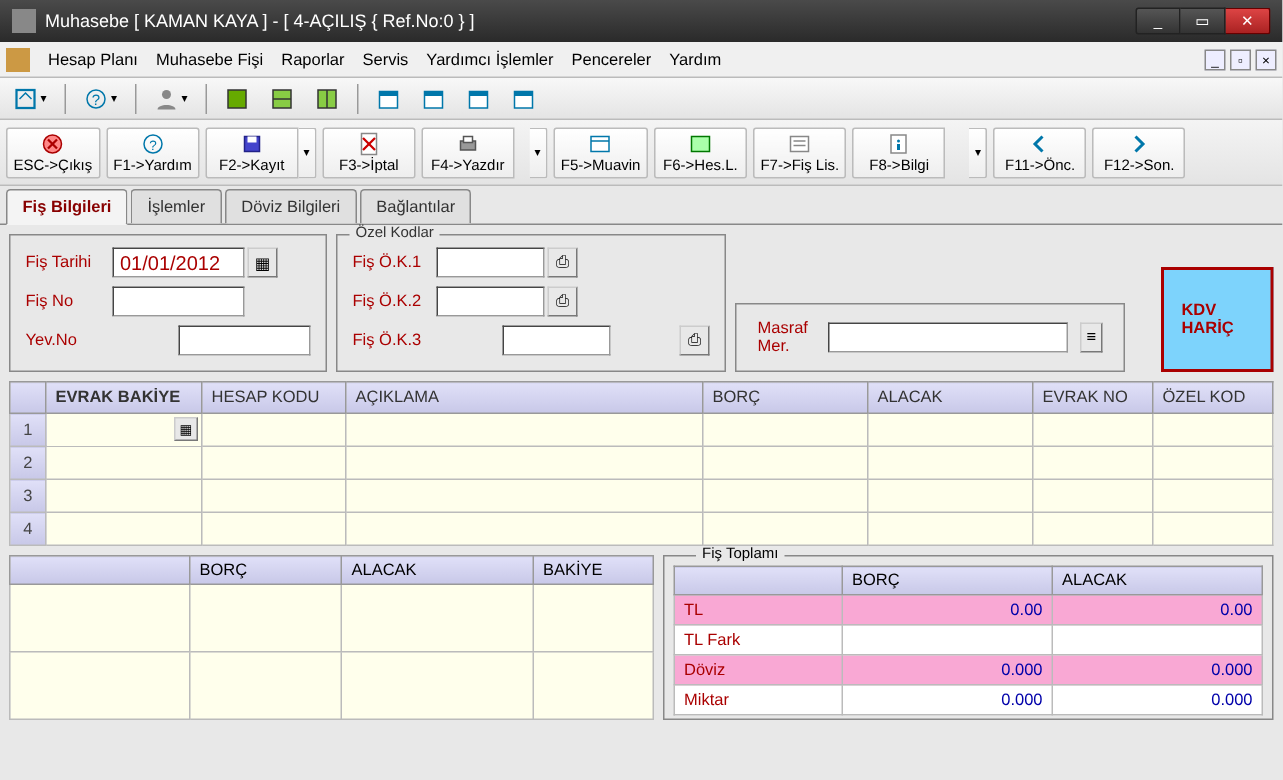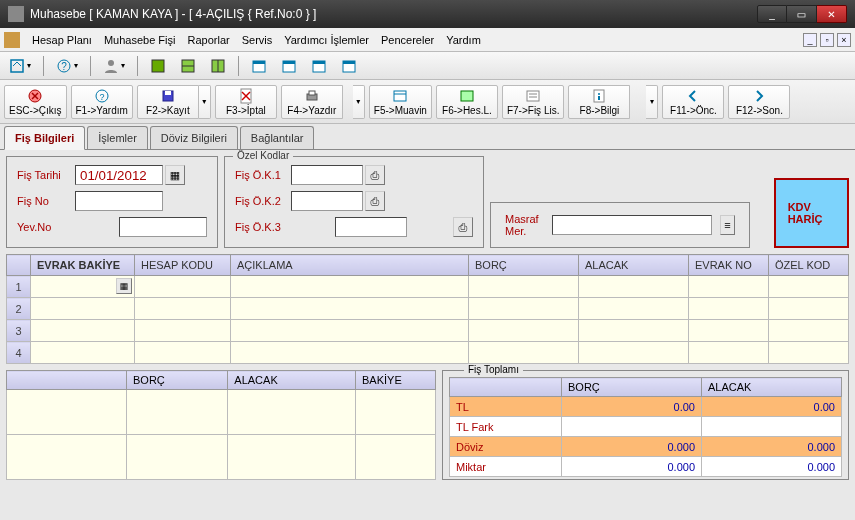--- a/index.html
+++ b/index.html
@@ -168,21 +168,21 @@
 
 .bottom { display:flex; gap:6px; padding:6px; }
 .sumgrid { border:1px solid #666; }
 .sumgrid th { background:linear-gradient(#e0e0f8,#c8c8e8); border:1px solid #999; padding:3px 6px; font-weight:normal; text-align:left; }
 .sumgrid td { border:1px solid #bbb; padding:3px 6px; height:20px; }
 .sumleft { border-collapse:collapse; width:430px; font-size:11px; }
 .sumleft td { background:#ffffec; }
 .fistop { border:1px solid #888; padding:6px 6px 2px; position:relative; flex:1; }
 .fistop .legend { position:absolute; top:-7px; left:21px; background:#e8e8e8; padding:0 4px; font-size:10px; }
 .sumright { border-collapse:collapse; width:100%; font-size:11px; }
-.sumright td { background:#fdba74; }
+.sumright td { background:#f9a8d4; }
 .sumright td.lbl { color:#a00; width:80px; }
 .sumright td.num { text-align:right; color:#00a; width:100px; }
 .sumright tr.alt td { background:#fff; }
 </style>
 </head>
 <body>
 
 <div class="titlebar">
   <div class="icon"></div>
   <div class="title">Muhasebe [ KAMAN KAYA ]  -  [ 4-AÇILIŞ { Ref.No:0 } ]</div>

